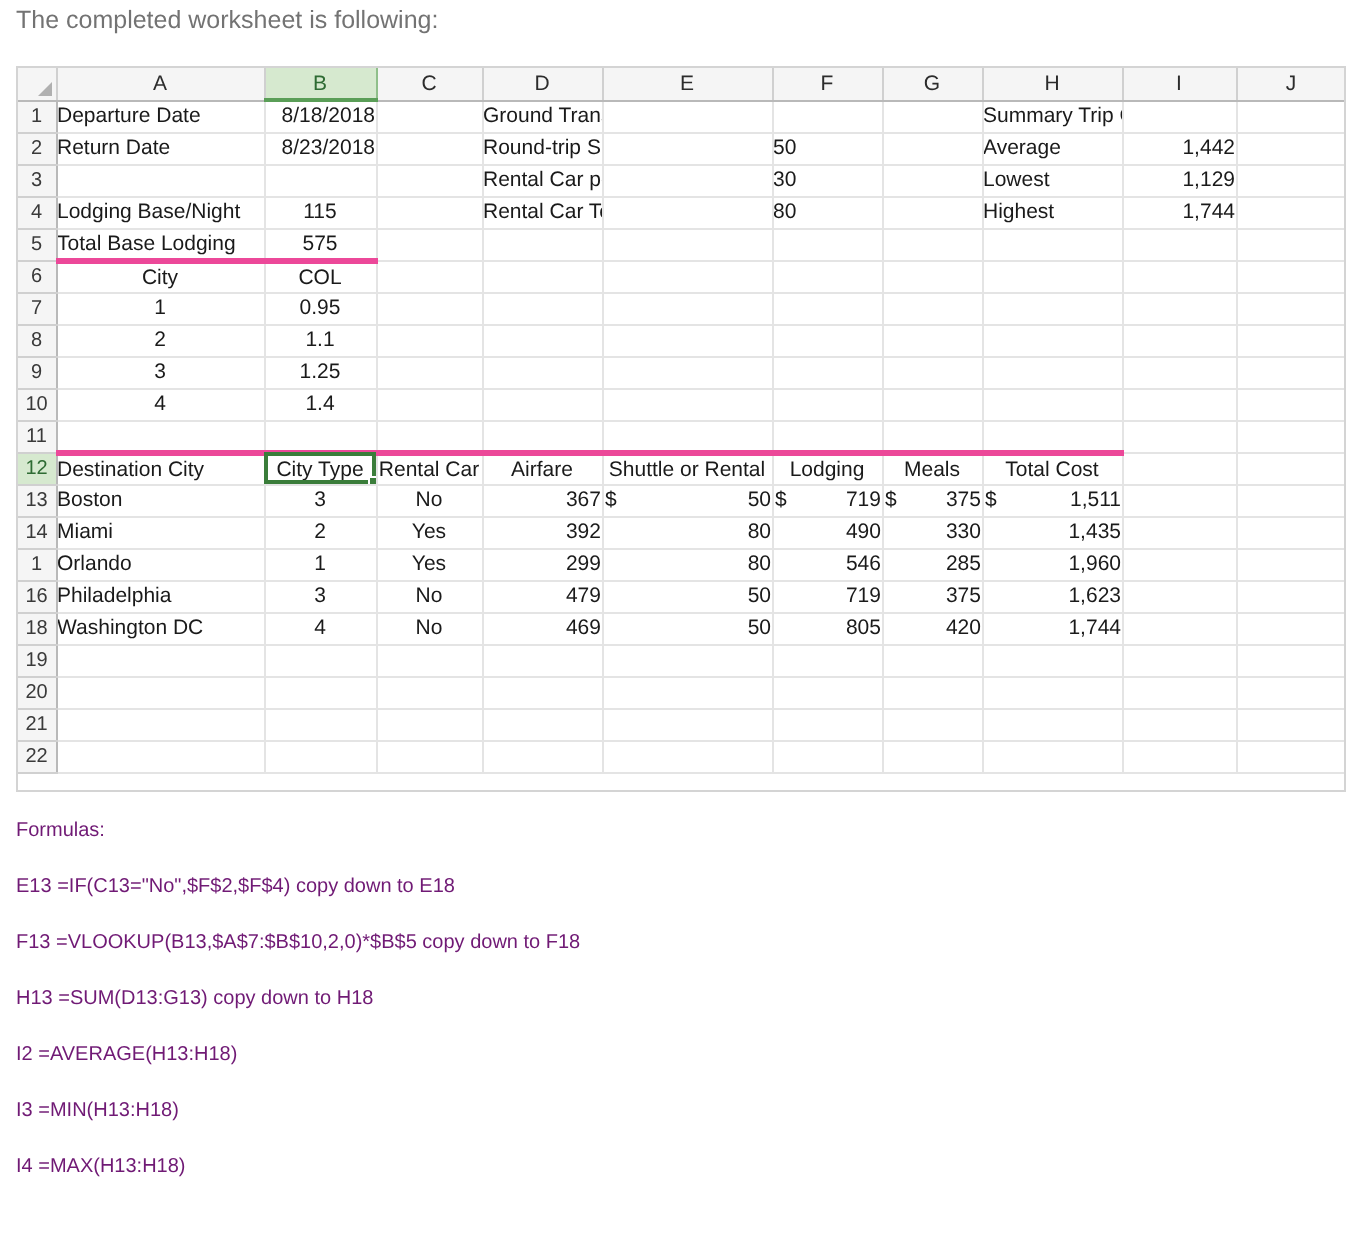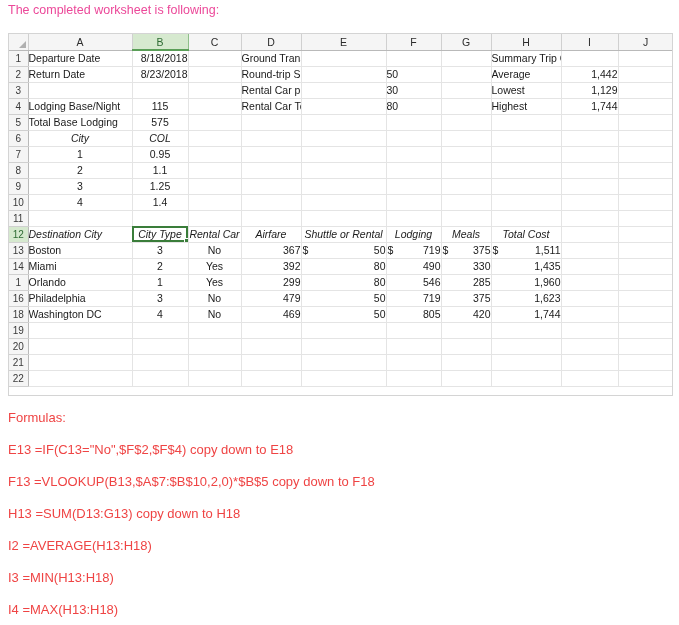--- a/index.html
+++ b/index.html
@@ -13,37 +13,37 @@
     font-family: "Liberation Sans", sans-serif;
     color: #1a1a1a;
     -webkit-font-smoothing: antialiased;
     position: relative;
     overflow: hidden;
   }
 
   
   .prose {
     font-size: 12.5px;
-    color: #ec4899;
+    color: #737373;
     line-height: 1;
   }
   #intro-text {
     position: absolute;
     left: 8px;
     top: 4px;
   }
   #formulas-block {
     position: absolute;
     left: 8px;
     top: 410px;
     width: 660px;
   }
   #formulas-block .formula-line {
-    font-size: 13px;
-    color: #ef4444;
+    font-size: 10px;
+    color: #701a75;
     margin-bottom: 17px;
     white-space: pre;
   }
 
   
   #worksheet {
     position: absolute;
     left: 8px;
     top: 33px;
     width: 665px;
@@ -136,21 +136,21 @@
   
   .acct {
     display: flex;
     justify-content: space-between;
     align-items: center;
     width: 100%;
   }
   .acct .cur { padding-left: 1px; }
 
   
-  .bt { border-top: 1px solid #ec4899; font-style: italic; }
+  .bt { border-top: 3px solid #ec4899; }
   .bb { border-bottom: 1px solid #3f3f3f; }
   .bl { border-left: 1px solid #3f3f3f; }
   .br { border-right: 1px solid #3f3f3f; }
 
   
   td.active {
     position: relative;
     outline: 2px solid #3a7d3a;
     outline-offset: -2px;
     z-index: 5;

